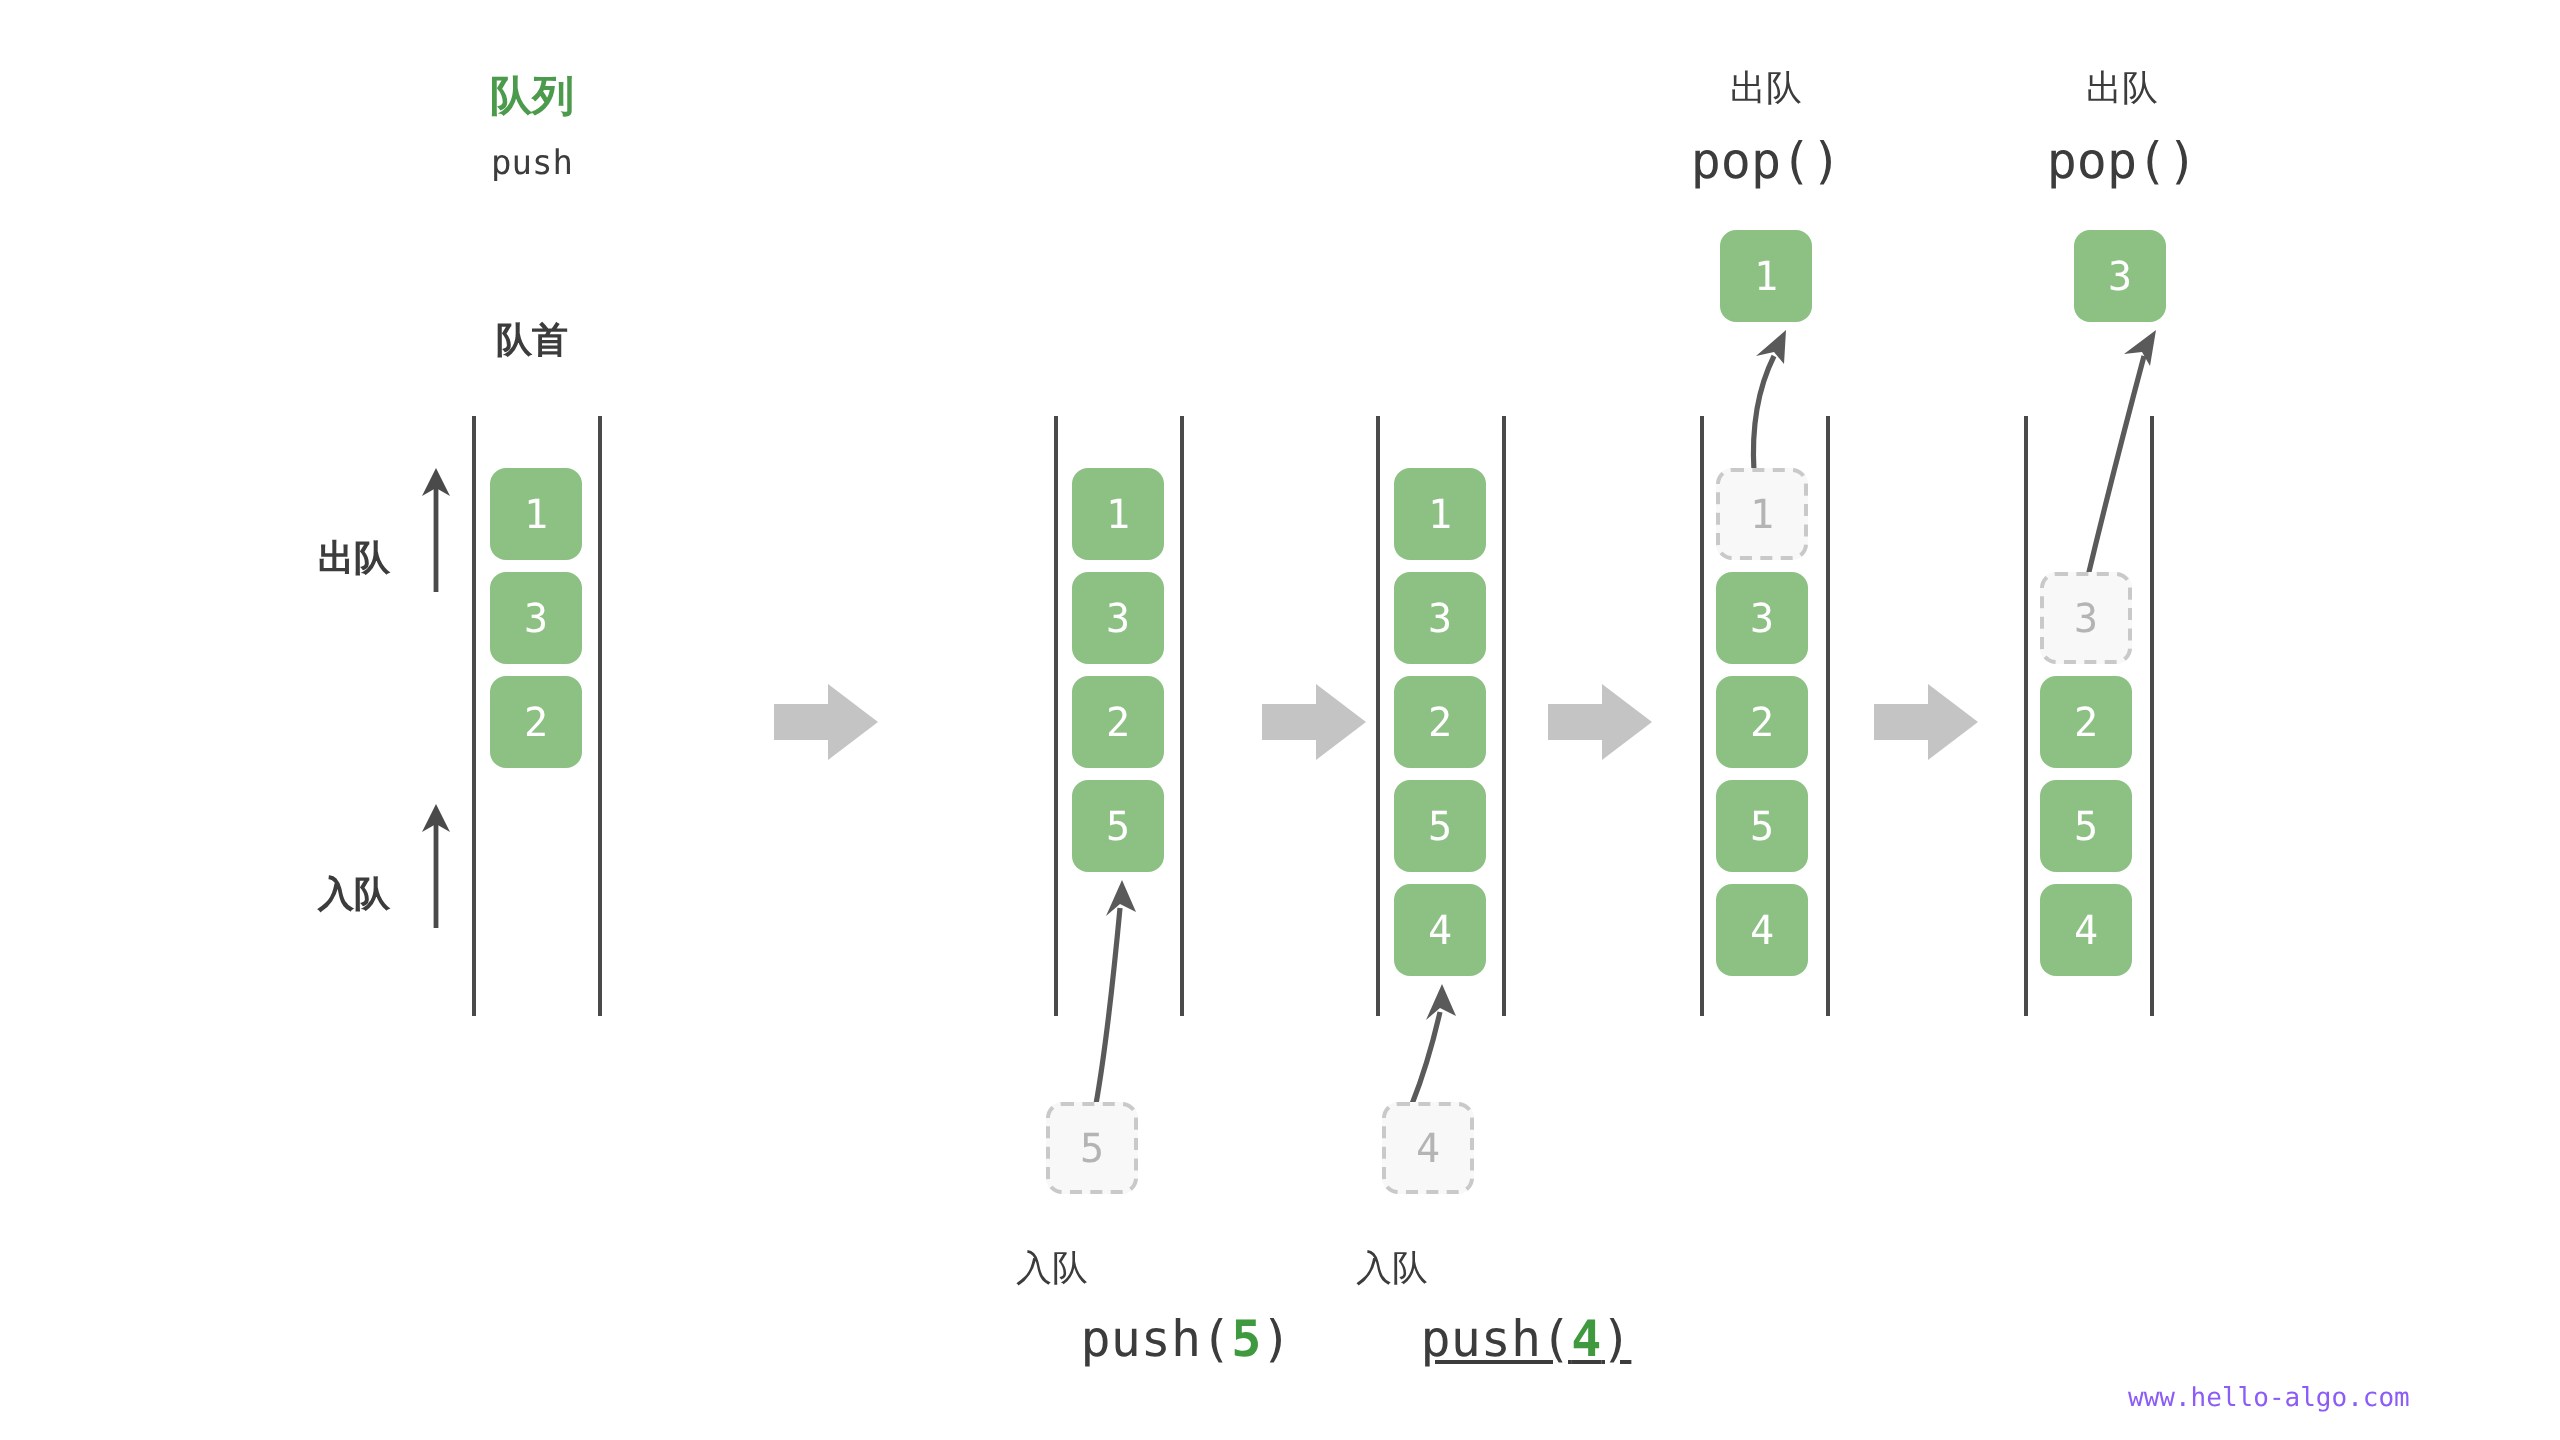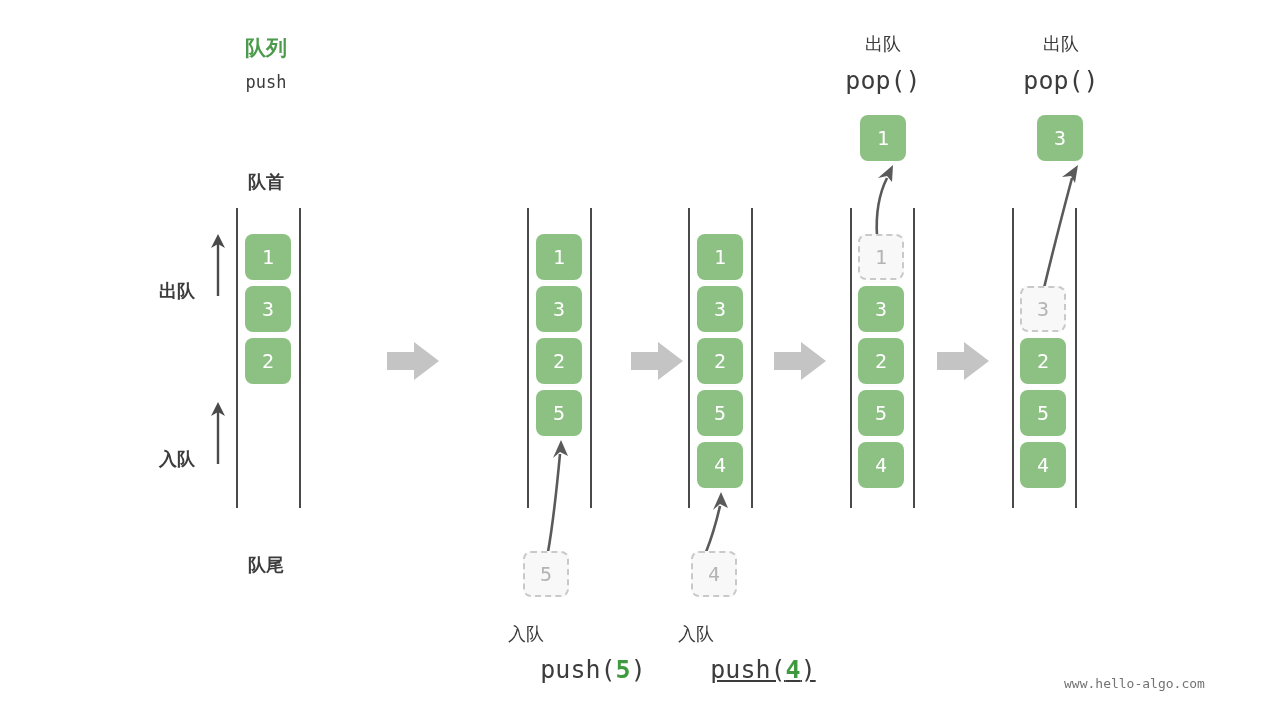--- a/index.html
+++ b/index.html
@@ -37,21 +37,20 @@
     color: #3c3c3c;
     text-align: center;
     white-space: nowrap;
   }
   .label-cn {
     font-size: 18px;
     font-weight: bold;
     color: #3c3c3c;
     text-align: center;
     white-space: nowrap;
-    margin-top: 12px;
   }
   .op-cn {
     font-size: 18px;
     color: #3c3c3c;
     text-align: center;
     white-space: nowrap;
   }
   .op-code {
     font-family: "DejaVu Sans Mono", "Liberation Mono", monospace;
     font-size: 25px;
@@ -84,35 +83,35 @@
   
   .rail {
     width: 1.6px;
     background: #4a4a4a;
   }
 
   
   .watermark {
     font-family: "DejaVu Sans Mono", "Liberation Mono", monospace;
     font-size: 13px;
-    color: #737373;
-    white-space: nowrap;
+    color: #8b5cf6;
+    white-space: nowrap;
+    margin-top: 16px;
   }
   svg { overflow: visible; }
 </style>
 </head>
 <body>
 
 <div id="stage">
 
   <div class="abs title-cn" style="left:186px; top:34px; width:160px;">队列</div>
   <div class="abs title-en" style="left:186px; top:72px; width:160px;">push</div>
 
   <div class="abs label-cn" style="left:186px; top:158px; width:160px;">队首</div>
-  <div class="abs label-cn" style="left:186px; top:541px; width:160px;">队尾</div>
 
   <div class="abs rail" style="left:236px; top:208px; height:300px;"></div>
   <div class="abs rail" style="left:299px; top:208px; height:300px;"></div>
 
   <div class="abs label-cn" style="left:146px; top:267px; width:62px;">出队</div>
   <svg class="abs" style="left:206px; top:232px;" width="26" height="66">
     <line x1="12" y1="64" x2="12" y2="12" stroke="#4a4a4a" stroke-width="2.4"></line>
     <path d="M12 2 L19 16 L12 12 L5 16 Z" fill="#4a4a4a"></path>
   </svg>
 

